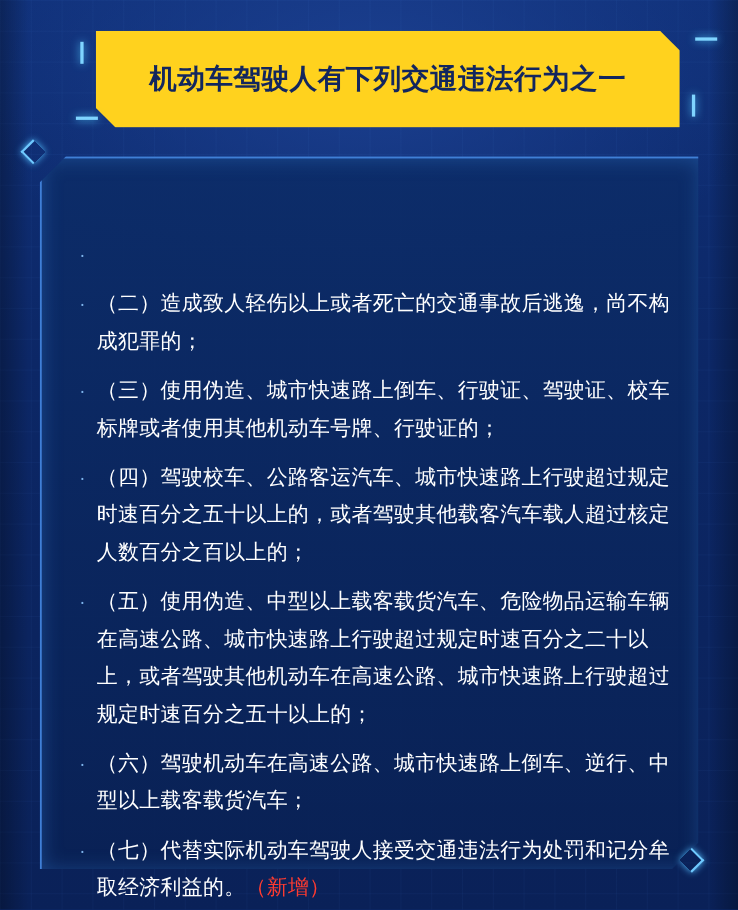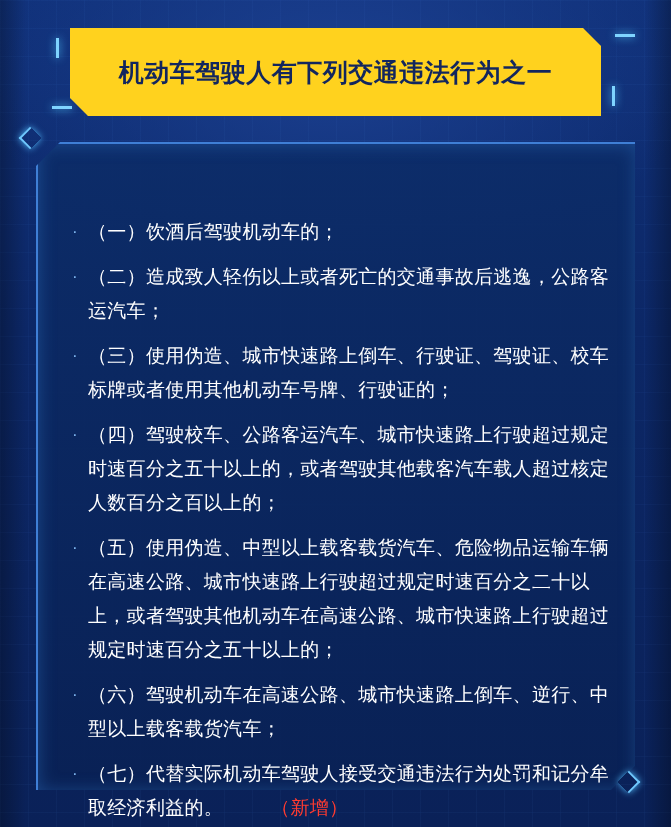--- a/index.html
+++ b/index.html
@@ -30,21 +30,21 @@
     background-image:
       linear-gradient(to right, rgba(90,160,255,0.045) 1px, transparent 1px),
       linear-gradient(to bottom, rgba(90,160,255,0.045) 1px, transparent 1px);
     background-size: 28px 28px;
     pointer-events: none;
   }
 
   
   .title-wrap {
     position: absolute;
-    left: 70px;
+    left: 87px;
     top: 28px;
     width: 482px;
     height: 88px;
   }
   .title-banner {
     position: absolute;
     left: 0; top: 0;
     width: 531px;
     height: 88px;
     background: #ffd21e;
@@ -133,21 +133,20 @@
   .item-text {
     color: #ffffff;
     font-size: 19px;
     line-height: 34px;
     letter-spacing: 0.3px;
     text-align: left;
   }
   .tag-new {
     color: #ff3b30;
     font-size: 19px;
-    margin-left: 48px;
   }
 
   
   .edge-glow-left, .edge-glow-right {
     position: absolute;
     top: 0;
     width: 26px;
     height: 827px;
     pointer-events: none;
   }
@@ -175,25 +174,24 @@
   <div class="tick h" style="left:545px; top:6px;"></div>
 </div>
 
 <div class="panel"></div>
 <div class="panel-corner pc-tl"></div>
 <div class="panel-corner pc-br"></div>
 
 <div class="list">
   <div class="item">
     <span class="bullet">·</span>
-    <span class="item-text">（一）饮酒后驾驶机动车的；</span>
-  </div>
-  <div class="item">
-    <span class="bullet">·</span>
-    <span class="item-text">（二）造成致人轻伤以上或者死亡的交通事故后逃逸，公路客运汽车；</span>
+  </div>
+  <div class="item">
+    <span class="bullet">·</span>
+    <span class="item-text">（二）造成致人轻伤以上或者死亡的交通事故后逃逸，尚不构成犯罪的；</span>
   </div>
   <div class="item">
     <span class="bullet">·</span>
     <span class="item-text">（三）使用伪造、城市快速路上倒车、行驶证、驾驶证、校车标牌或者使用其他机动车号牌、行驶证的；</span>
   </div>
   <div class="item">
     <span class="bullet">·</span>
     <span class="item-text">（四）驾驶校车、公路客运汽车、城市快速路上行驶超过规定时速百分之五十以上的，或者驾驶其他载客汽车载人超过核定人数百分之百以上的；</span>
   </div>
   <div class="item">

